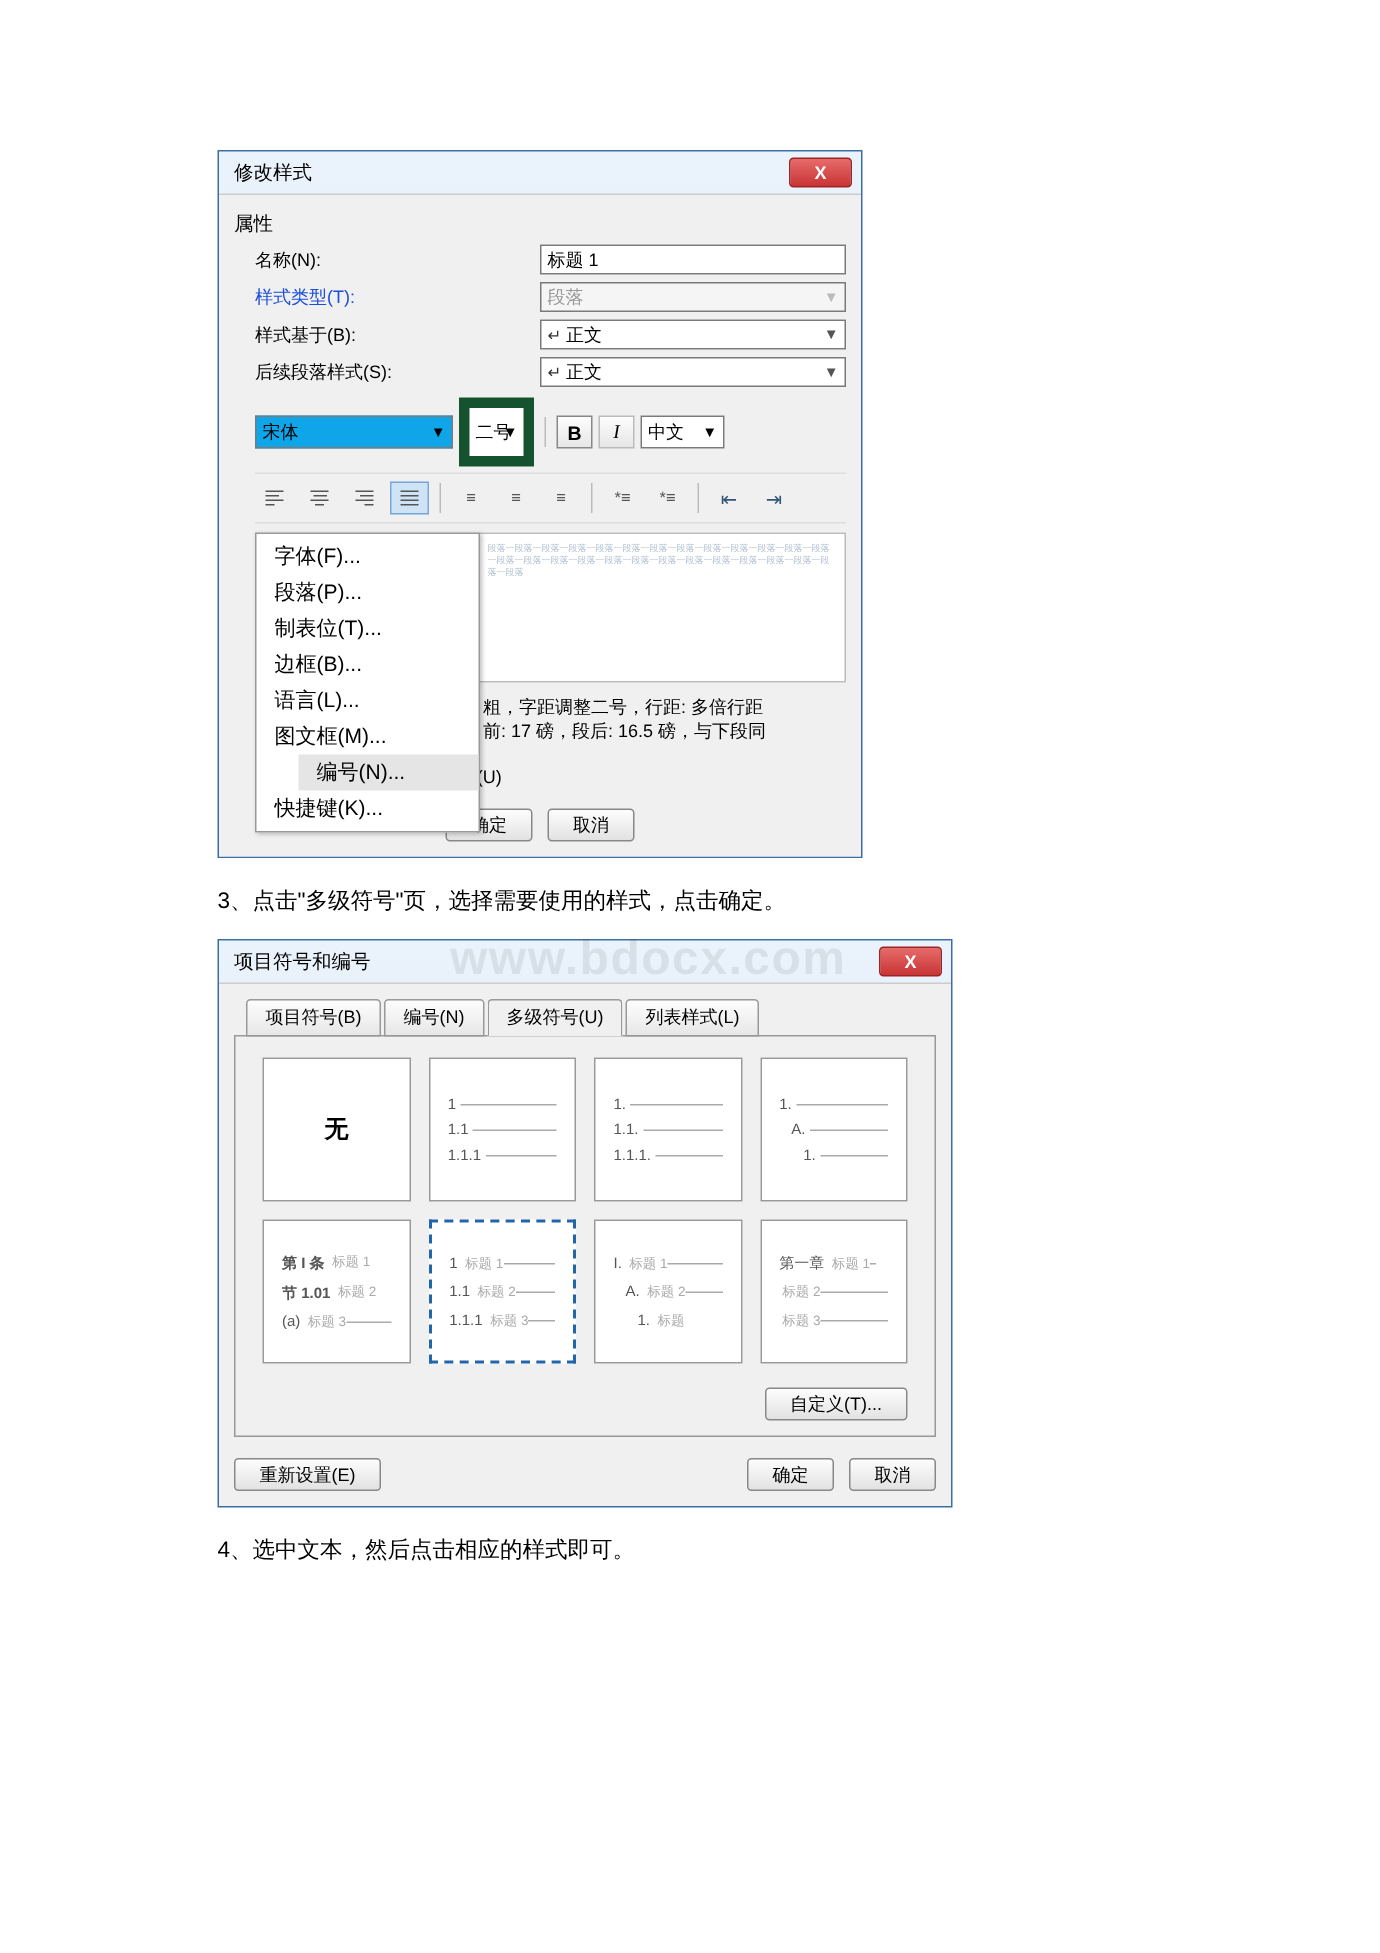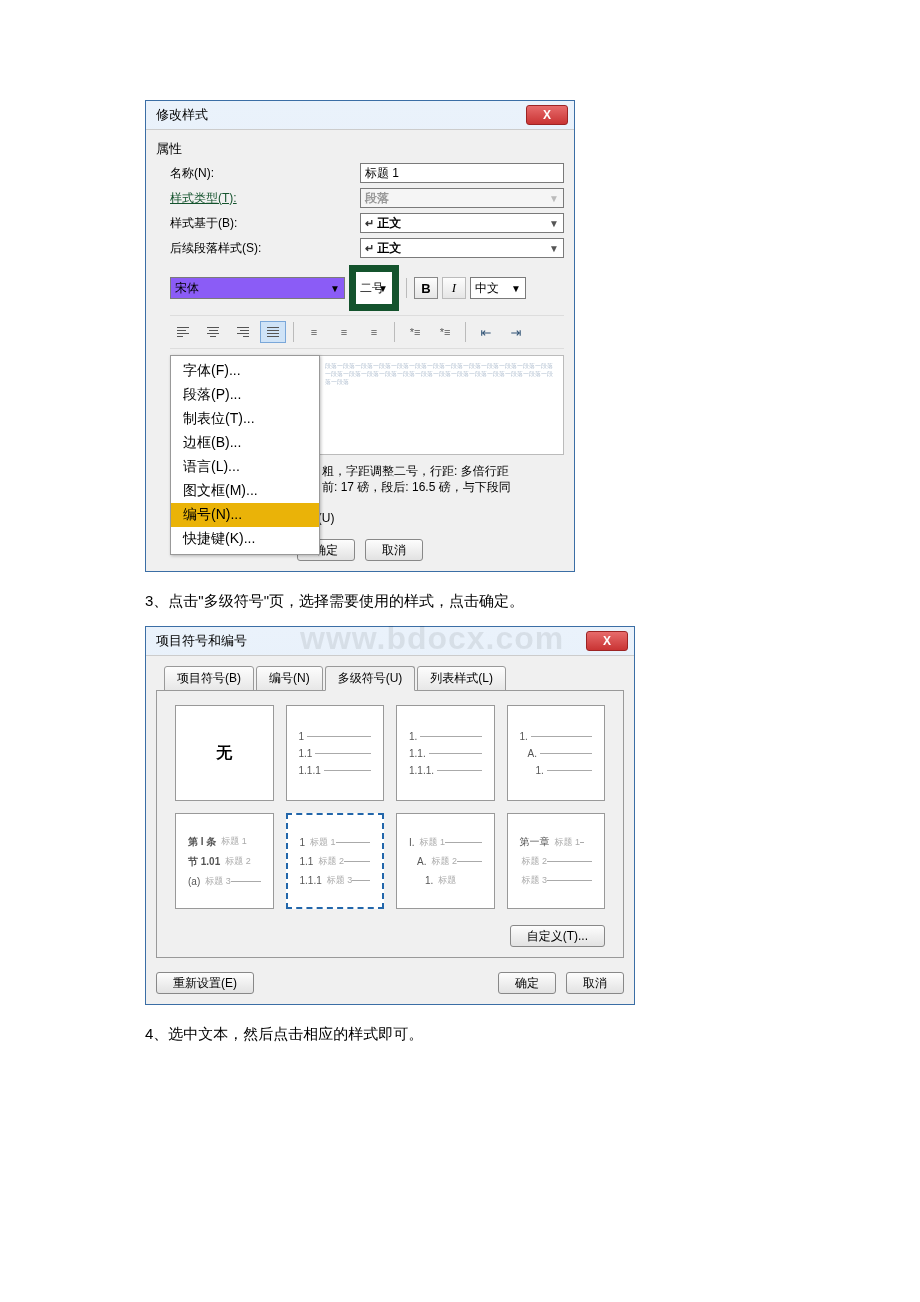--- a/index.html
+++ b/index.html
@@ -62,60 +62,59 @@
   .form-row {
     display: flex;
     align-items: center;
     margin: 3px 0 3px 14px;
     height: 22px;
   }
   .form-row .lbl {
     width: 190px;
     font-size: 12px;
   }
-  .form-row .lbl.disabled { color: #14532d; text-decoration: underline; }
+  .form-row .lbl.disabled { color: #1d4ed8; }
   .text-input {
     flex: 1;
     height: 20px;
     background: #fff;
     border: 1px solid #7a7a7a;
     padding: 1px 4px;
     font-size: 12px;
     display: flex;
     align-items: center;
   }
   .combo {
     flex: 1;
     height: 20px;
     background: #fff;
     border: 1px solid #7a7a7a;
     display: flex;
     align-items: center;
     padding: 0 4px;
     font-size: 12px;
     position: relative;
-    font-weight: bold;
   }
   .combo.disabled { color:#999; background:#f5f5f5; }
   .combo .caret {
     position: absolute;
     right: 4px;
     font-size: 10px;
     color: #555;
   }
   .combo.disabled .caret { color:#bbb; }
   .return-arrow::before { content:"↵ "; color:#333; font-size:11px; }
   .toolbar-row {
     display:flex;
     align-items:center;
     margin:6px 0 4px 14px;
     gap:4px;
   }
   .font-combo {
-    width:175px; height:22px; background:#8b5cf6; border:1px solid #7a7a7a;
+    width:132px; height:22px; background:#0ea5e9; border:1px solid #7a7a7a;
     display:flex; align-items:center; padding:0 4px; font-size:12px; position:relative;
   }
   .font-combo .caret { position:absolute; right:4px; font-size:10px;}
   .size-combo {
     width:50px; height:22px; background:#fff; border:7px solid #14532d;
     display:flex; align-items:center; padding:16px 4px; font-size:12px; position:relative;
   }
   .size-combo .caret{position:absolute;right:4px;font-size:10px;}
   .tool-btn {
     width:24px;height:22px;border:1px solid #bbb;background:linear-gradient(#fdfdfd,#e6e6e6);
@@ -164,21 +163,21 @@
     position:absolute; left:-1px; top:-1px;
     width:150px;
     background:#fff;
     border:1px solid #999;
     box-shadow:1px 1px 3px rgba(0,0,0,0.25);
     padding:3px 0;
   }
   .format-menu div {
     padding:3px 12px; font-size:14px; cursor:pointer;
   }
-  .format-menu div.hl{background:#eab308;}
+  .format-menu div.hl{background:#e5e5e5;margin-left:28px;}
   .desc-box {
     margin:0 0 0 14px;
     font-size:12px;
     padding:4px 2px 6px 2px;
     line-height:16px;
   }
   .ft-row {
     display:flex;align-items:center;justify-content:flex-start;
     margin:6px 14px 0 14px;
   }

